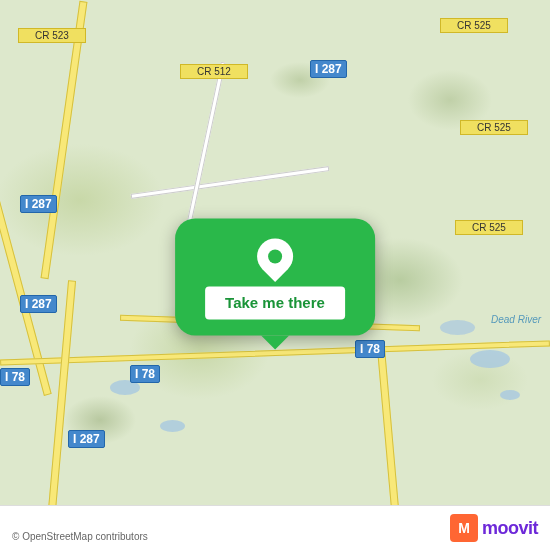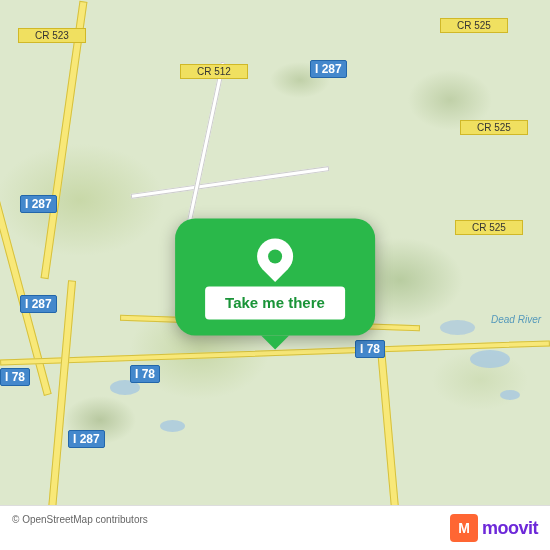--- a/index.html
+++ b/index.html
@@ -129,21 +129,21 @@
     
     .bottom-bar {
       position: absolute;
       bottom: 0;
       left: 0;
       right: 0;
       background: white;
       border-top: 1px solid #ddd;
       padding: 8px 12px;
       display: flex;
-      align-items: flex-start;
+      align-items: flex-end;
       justify-content: space-between;
     }
 
     .bottom-left {
       display: flex;
       flex-direction: column;
     }
 
     .attribution {
       font-size: 10px;

